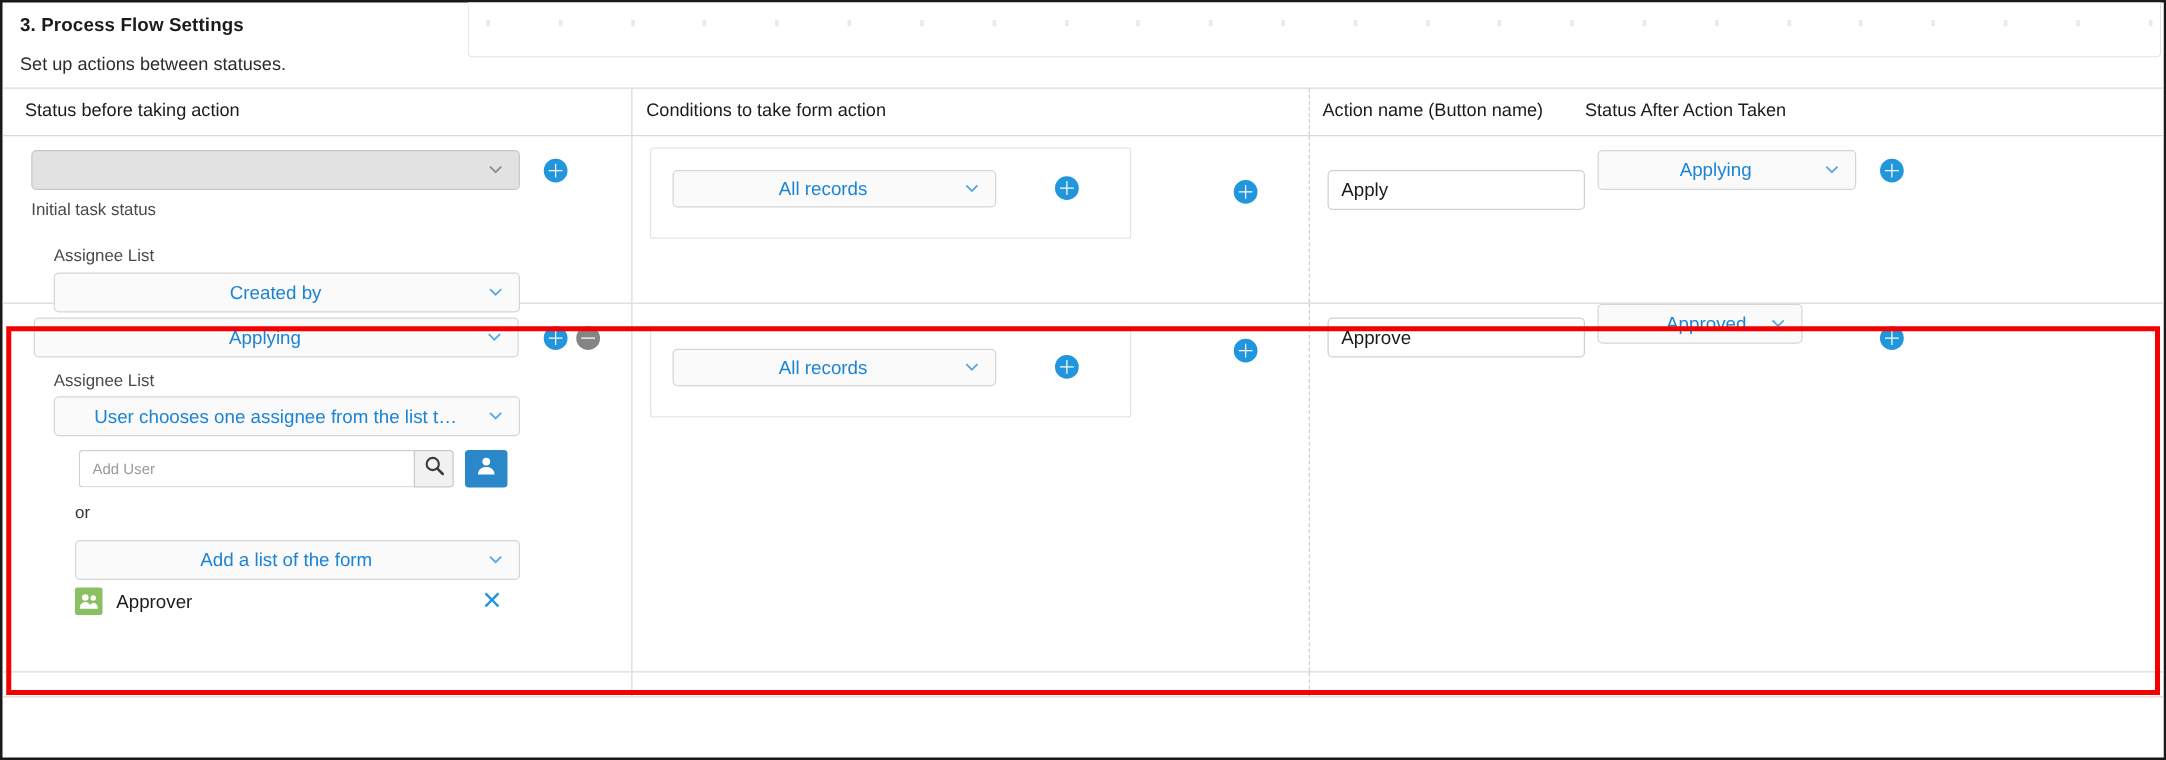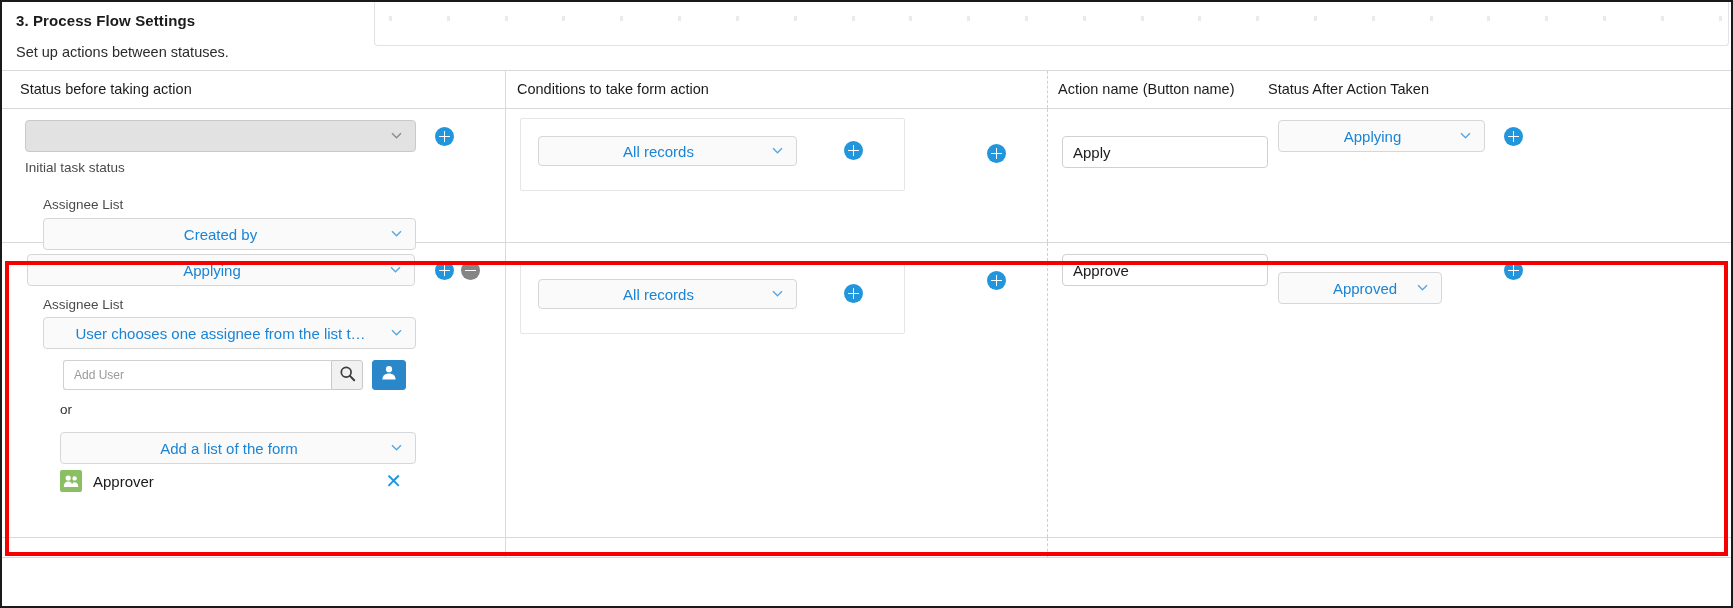--- a/index.html
+++ b/index.html
@@ -450,21 +450,21 @@
               </svg>
           </span>
         </div>
         <div class="plus" style="left:323px;top:22px;"></div>
       </div>
       <div class="plus" style="left:985px;top:28px;"></div>
 
       <div class="txtin" style="left:1060px;top:11px;width:206px;height:32px;">
         <span>Approve</span>
       </div>
-      <div class="sel" style="left:1276px;top:29px;width:164px;height:32px;padding-left:40px;">
+      <div class="sel" style="left:1276px;top:0;width:164px;height:32px;padding-left:40px;">
         <span class="cap">Approved</span>
         <span class="chev">
           <svg width="13" height="13" viewBox="0 0 13 13">
               <path d="M2 4.3 L6.5 8.8 L11 4.3" fill="none" stroke="#5aa9e0" stroke-width="1.5"></path>
             </svg>
         </span>
       </div>
       <div class="plus" style="left:1502px;top:18px;"></div>
     </div>
 

